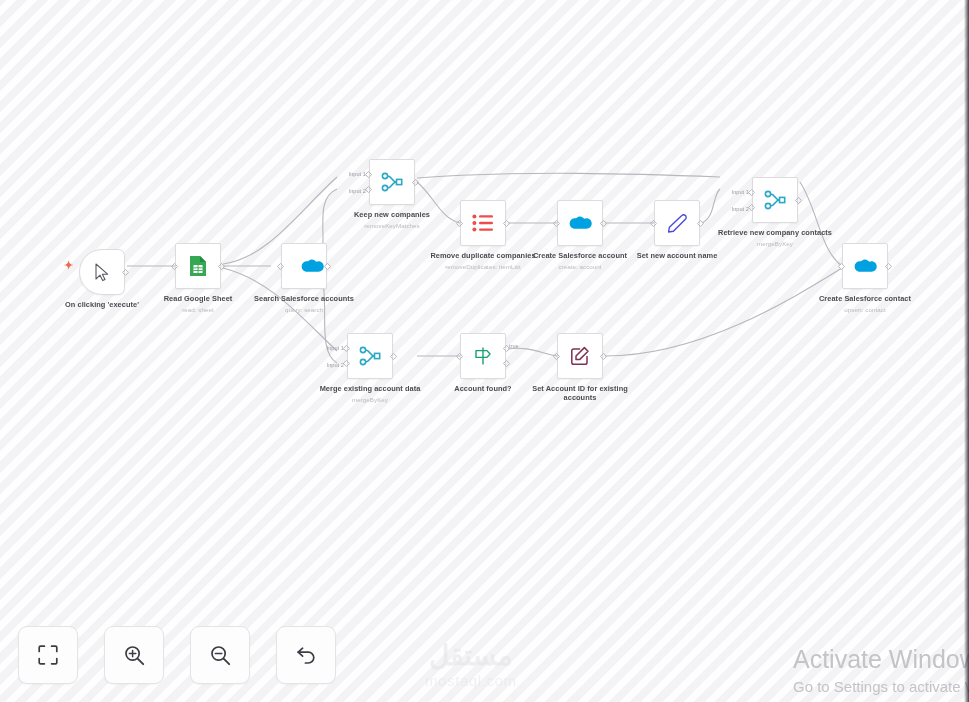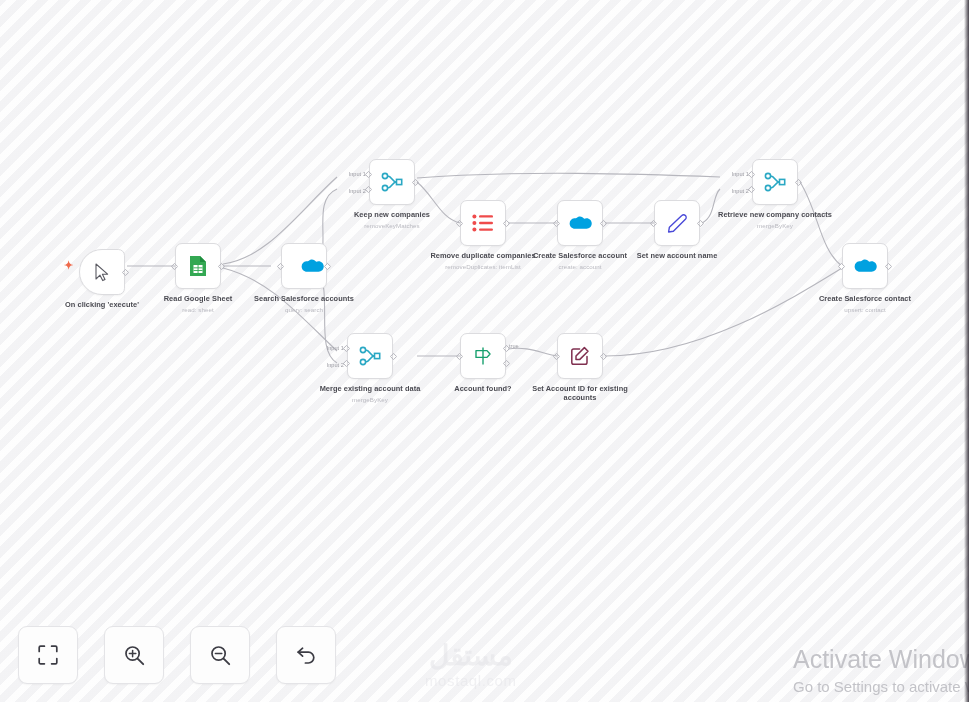--- a/index.html
+++ b/index.html
@@ -52,21 +52,21 @@
     stroke-width: 1.1;
   }
 
   
   .node {
     position: absolute;
     width: 46px;
     height: 46px;
     background: #ffffff;
     border: 1px solid #dcdcdf;
-    border-radius: 7px;
+    border-radius: 2px;
     display: flex;
     align-items: center;
     justify-content: center;
     box-shadow: 0 1px 2px rgba(0,0,0,0.045);
   }
   .node.trigger {
     border-radius: 24px 7px 7px 24px;
   }
   .node svg { display: block; }
 
@@ -409,21 +409,21 @@
     <span class="port out">
       <svg viewBox="0 0 7 7">
           <path d="M3.5 0.4 L6.6 3.5 L3.5 6.6 L0.4 3.5 Z"></path>
         </svg>
     </span>
     <div class="caption">
       <div class="title">Set new account name</div>
     </div>
   </div>
 
-  <div class="node" style="left:752px; top:159px;">
+  <div class="node" style="left:752px; top:177px;">
     <span>
       <svg width="22" height="22" viewBox="0 0 22 22">
         <circle cx="4" cy="5" r="2.6" fill="none" stroke="#2aa8c4" stroke-width="1.6"></circle>
         <circle cx="4" cy="17" r="2.6" fill="none" stroke="#2aa8c4" stroke-width="1.6"></circle>
         <rect x="15.5" y="8.4" width="5.2" height="5.2" fill="none" stroke="#2aa8c4" stroke-width="1.6"></rect>
         <path d="M6.6 5 C 11 5 11 11 15.5 11" fill="none" stroke="#2aa8c4" stroke-width="1.6"></path>
         <path d="M6.6 17 C 11 17 11 11 15.5 11" fill="none" stroke="#2aa8c4" stroke-width="1.6"></path>
       </svg>
     </span>
     <span class="port in dbl-a">

